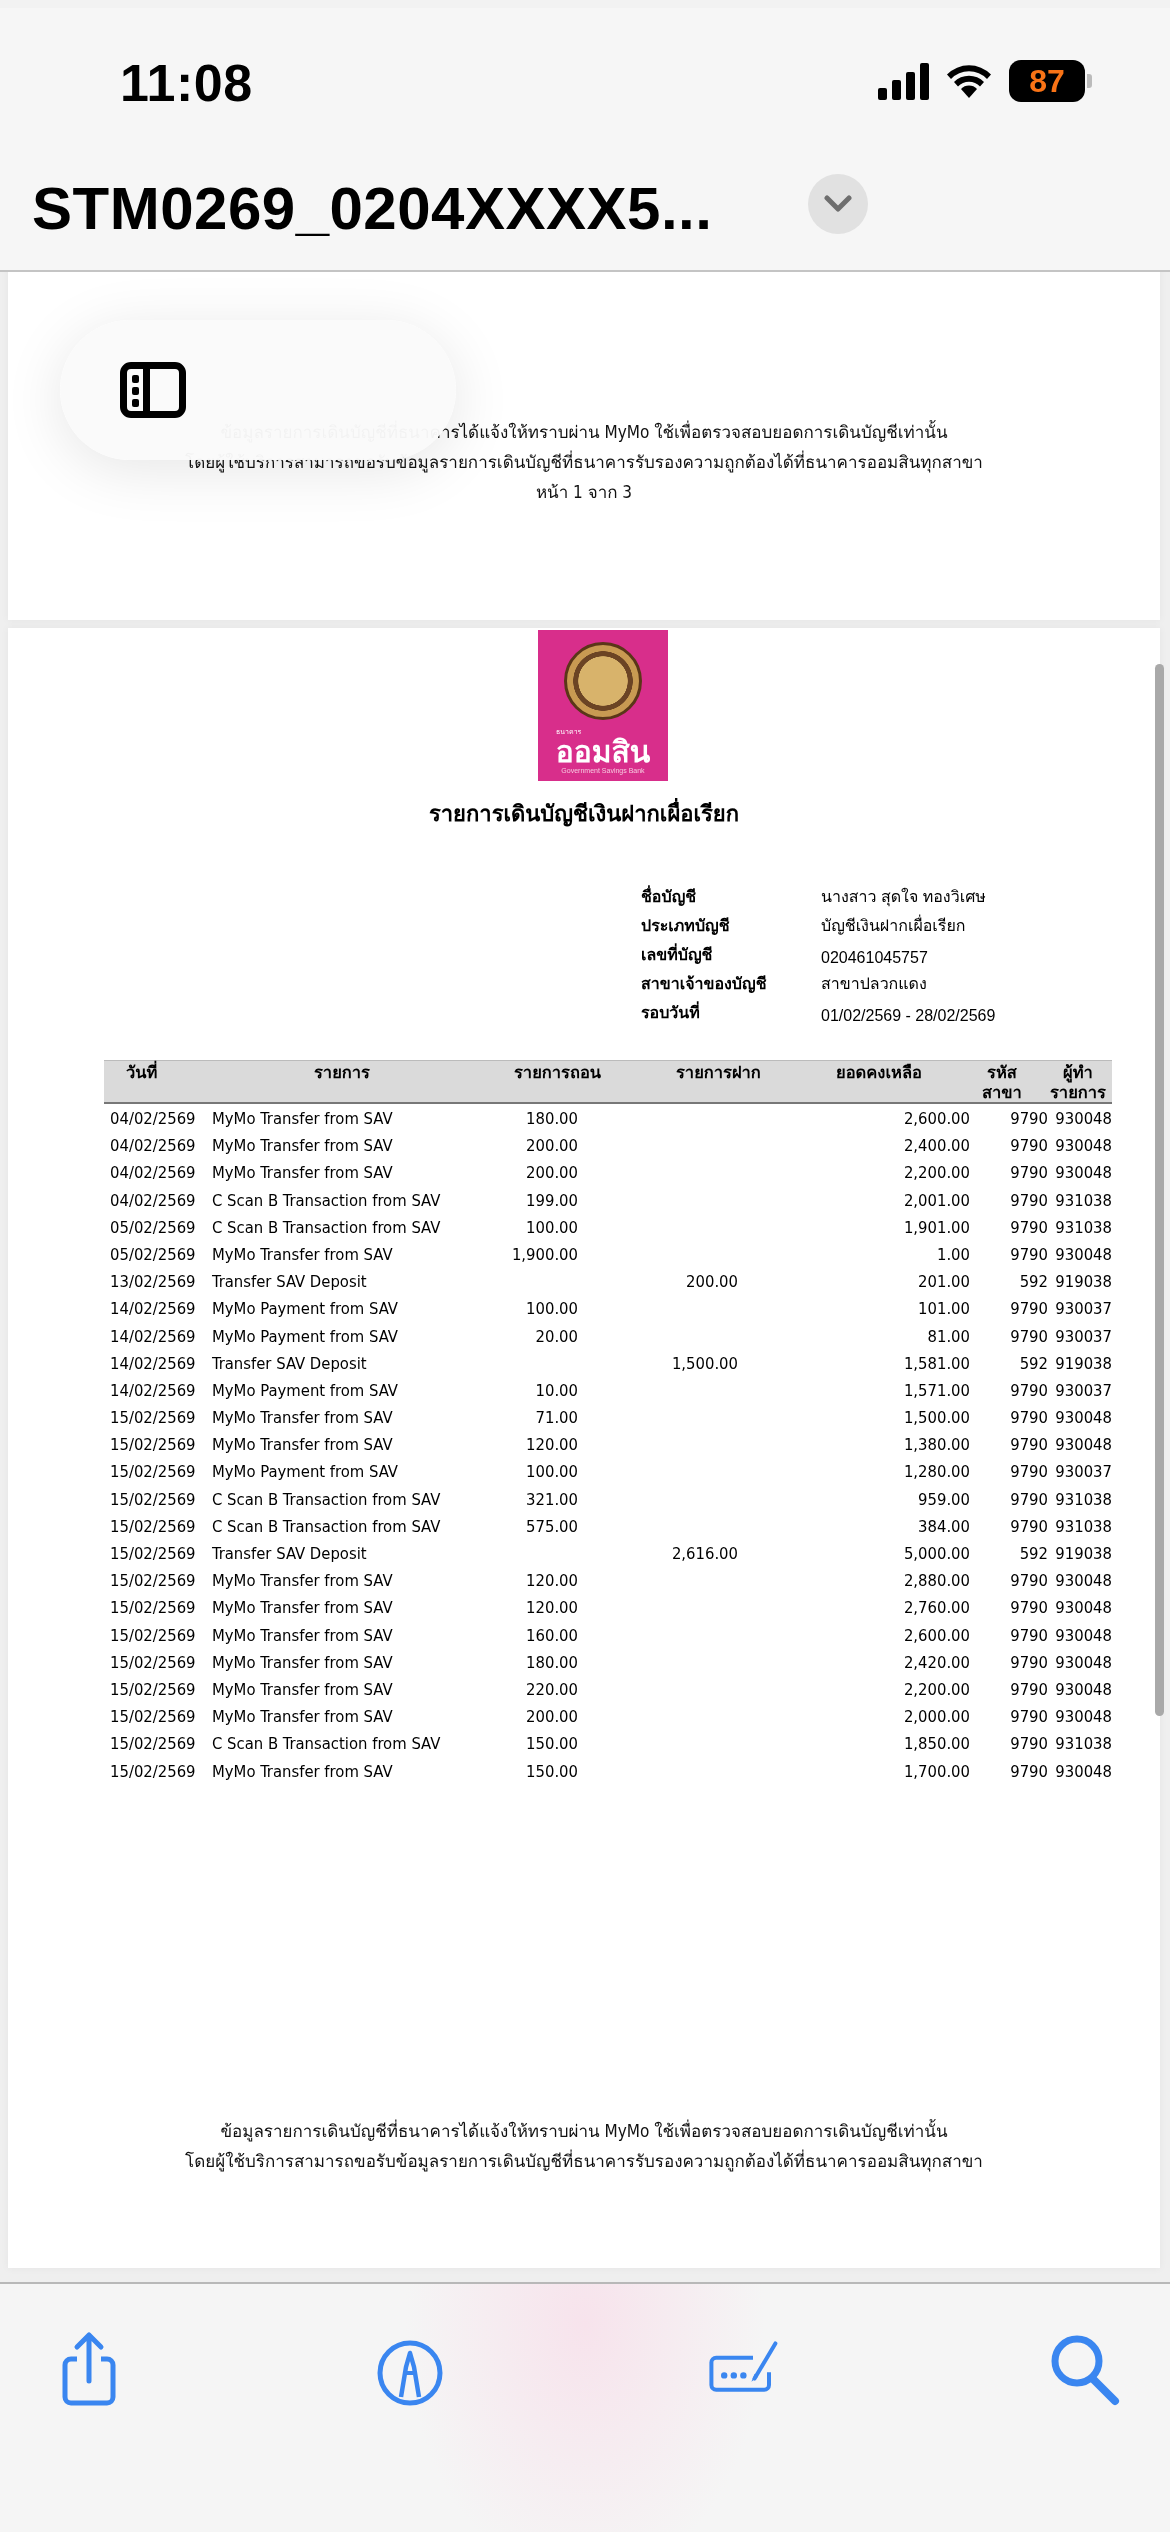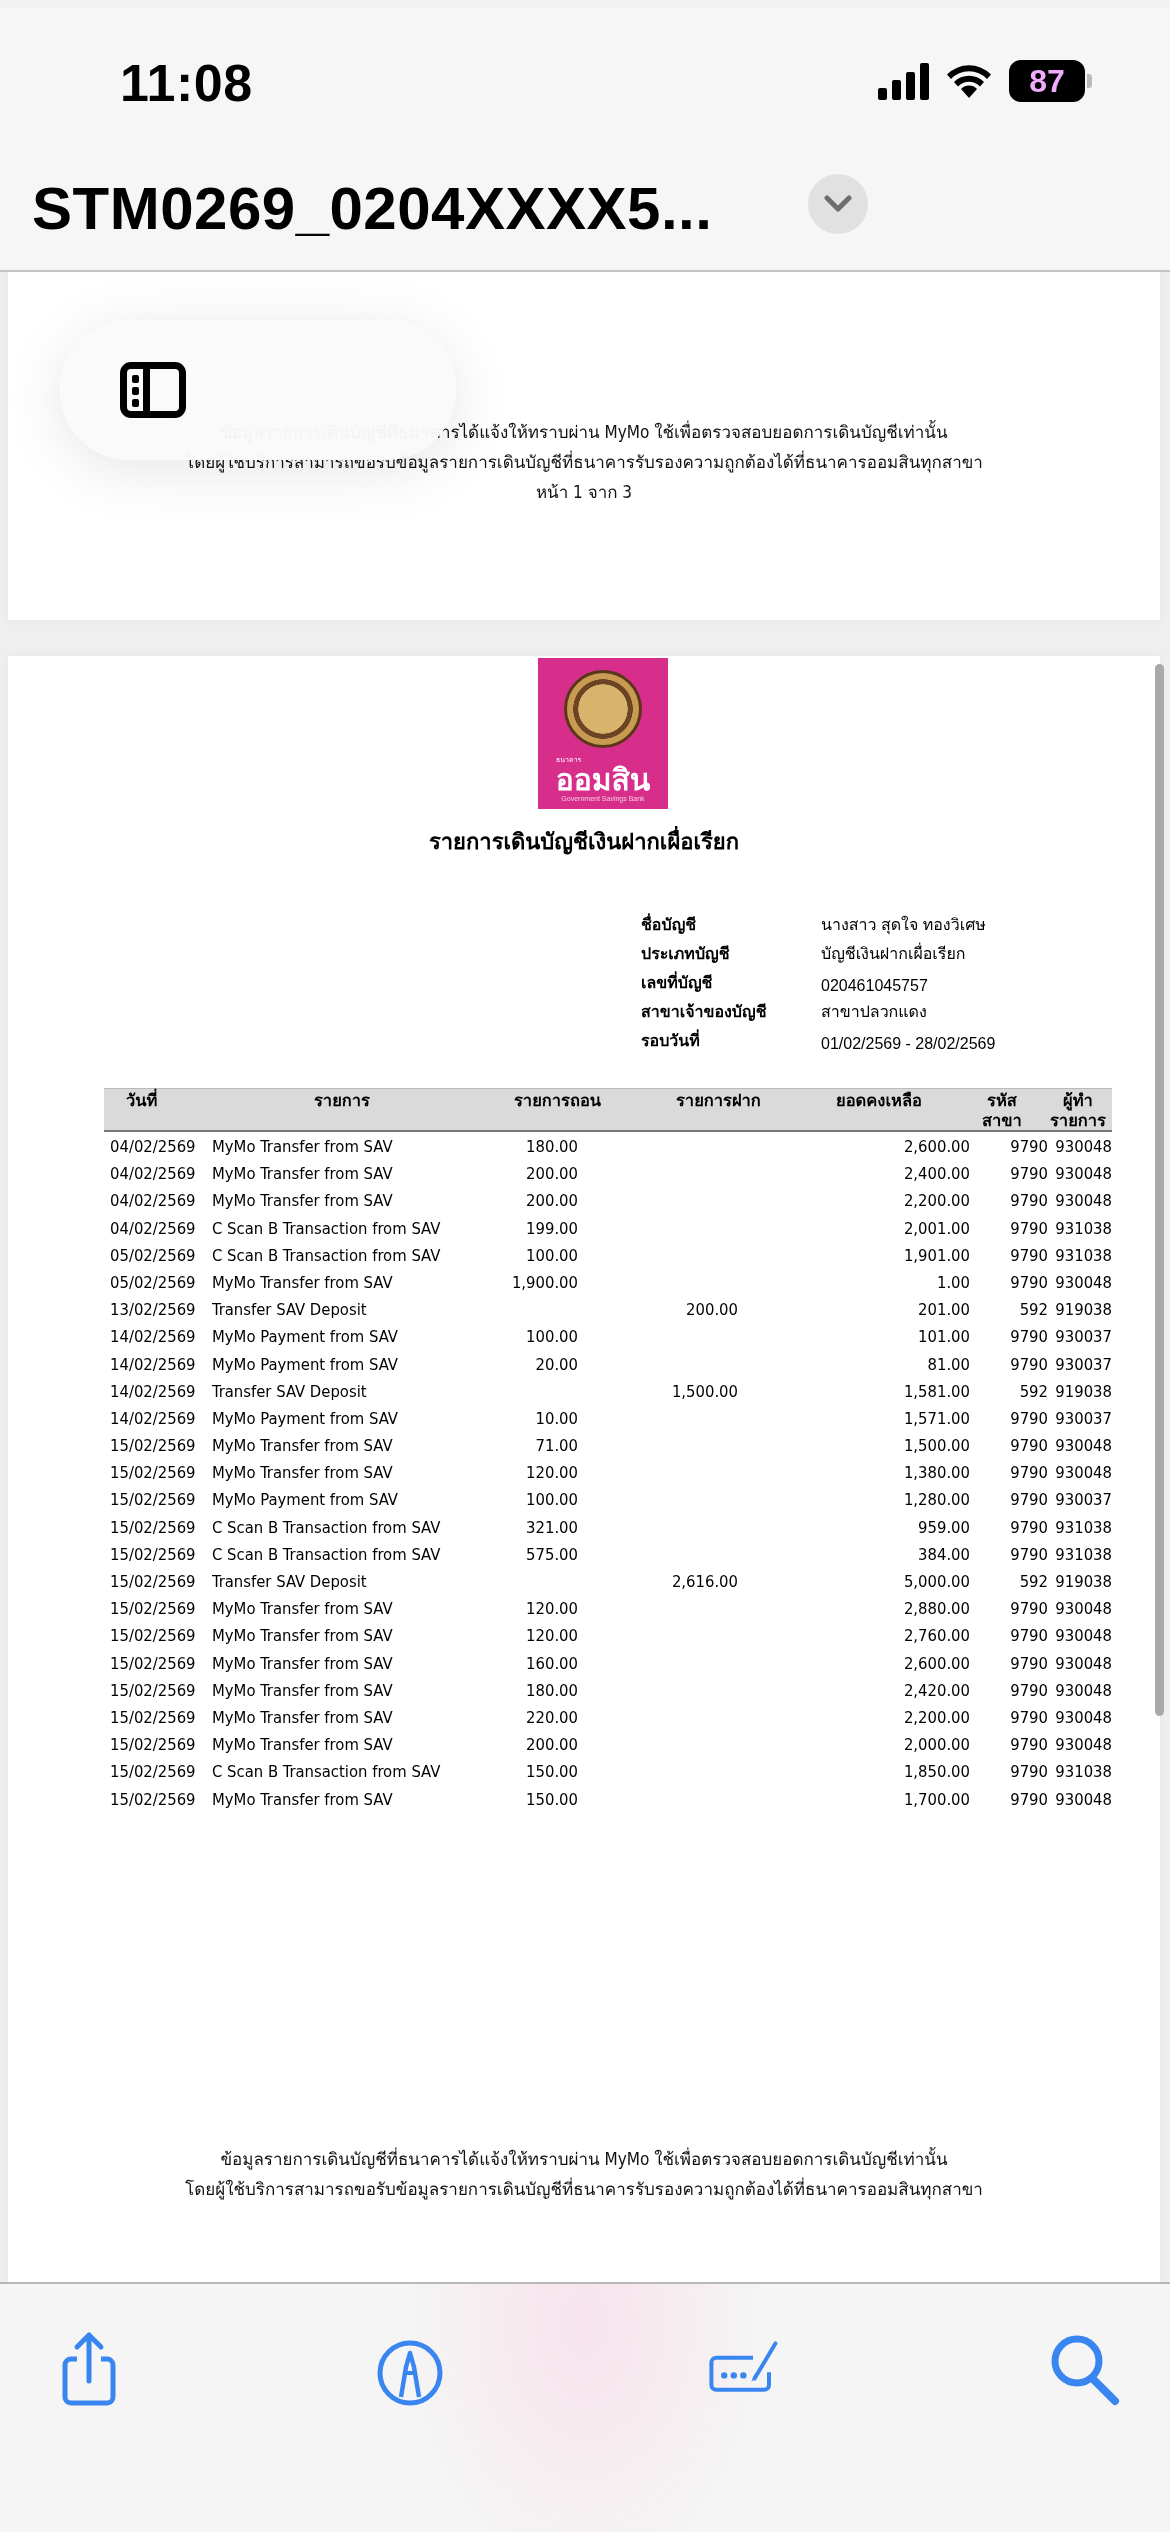--- a/index.html
+++ b/index.html
@@ -6,34 +6,34 @@
   html, body { width: 1170px; height: 2532px; overflow: hidden; background: #f2f2f2; }
   body { position: relative; font-family: "Liberation Sans", "DejaVu Sans", sans-serif; color: #000; }
 
   
   .statusbar { position: absolute; left: 0; top: 0; width: 1170px; height: 130px; background: #f6f6f6; margin-top: 8px; }
   .time { position: absolute; left: 120px; top: 45px; font-size: 52px; font-weight: 700; letter-spacing: 0.5px; }
   .sb-icons { position: absolute; right: 78px; top: 52px; display: flex; align-items: center; gap: 16px; }
   .signal { display: flex; align-items: flex-end; gap: 5px; height: 38px; }
   .signal span { display: block; width: 9px; background: #000; border-radius: 2px; }
   .battery { display: flex; align-items: center; }
-  .battery-body { width: 76px; height: 42px; background: #000; border-radius: 12px; color: #f0abfc; font-weight: 700; font-size: 32px; display: flex; align-items: center; justify-content: center; }
+  .battery-body { width: 76px; height: 42px; background: #000; border-radius: 12px; color: #f97316; font-weight: 700; font-size: 32px; display: flex; align-items: center; justify-content: center; }
   .battery-tip { width: 5px; height: 14px; background: #bbb; border-radius: 0 3px 3px 0; margin-left: 2px; }
 
   
   .navbar { position: absolute; left: 0; top: 130px; width: 1170px; height: 142px; background: #f6f6f6; border-bottom: 2px solid #c4c4c4; }
   .nav-title { position: absolute; left: 32px; top: 38px; font-size: 60px; font-weight: 700; letter-spacing: 0.5px; white-space: nowrap; margin-top: 6px; }
   .nav-chevron { position: absolute; left: 808px; top: 44px; width: 60px; height: 60px; border-radius: 50%; background: #e1e1e1; display: flex; align-items: center; justify-content: center; }
   .nav-done { position: absolute; right: 52px; top: 34px; font-size: 54px; color: #3a86f0; font-weight: 400; }
 
   
   .doc-area { position: absolute; left: 0; top: 272px; width: 1170px; height: 2010px; background: #efefef; overflow: hidden; }
   .page { position: absolute; left: 8px; width: 1152px; background: #fff; box-shadow: 0 0 8px rgba(0,0,0,0.05); }
   .page1 { top: -10px; height: 358px; }
-  .page2 { top: 384px; height: 1640px; }
+  .page2 { top: 356px; height: 1640px; }
 
   .footer-note { position: absolute; left: 0; width: 100%; text-align: center; font-family: "DejaVu Sans Condensed", "DejaVu Sans", sans-serif; font-size: 17px; color: #111; line-height: 30px; }
   .footer-note div { white-space: nowrap; }
 
   .page-pill { position: absolute; left: 60px; top: 48px; width: 396px; height: 140px; border-radius: 70px; background: rgba(250,250,250,0.97); box-shadow: 0 10px 60px rgba(0,0,0,0.10); display: flex; align-items: center; padding-left: 60px; gap: 18px; z-index: 5; }
   .pill-icon { width: 66px; height: 56px; border: 7px solid #000; border-radius: 11px; position: relative; }
   .pill-icon::before { content: ""; position: absolute; left: 16px; top: -2px; width: 7px; height: 46px; background: #000; }
   .pill-icon i { position: absolute; left: 5px; width: 7px; height: 8px; background: #000; border-radius: 2px; }
   .pill-label { font-size: 58px; font-weight: 700; letter-spacing: 1px; }
 

